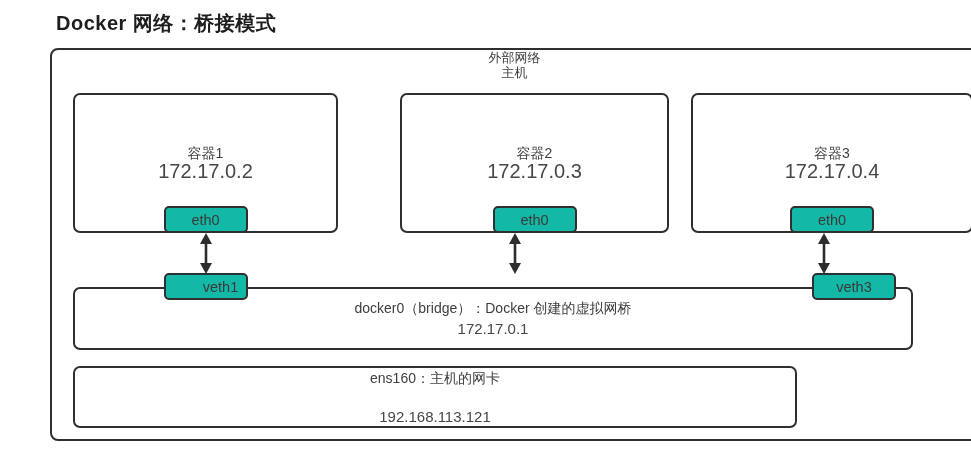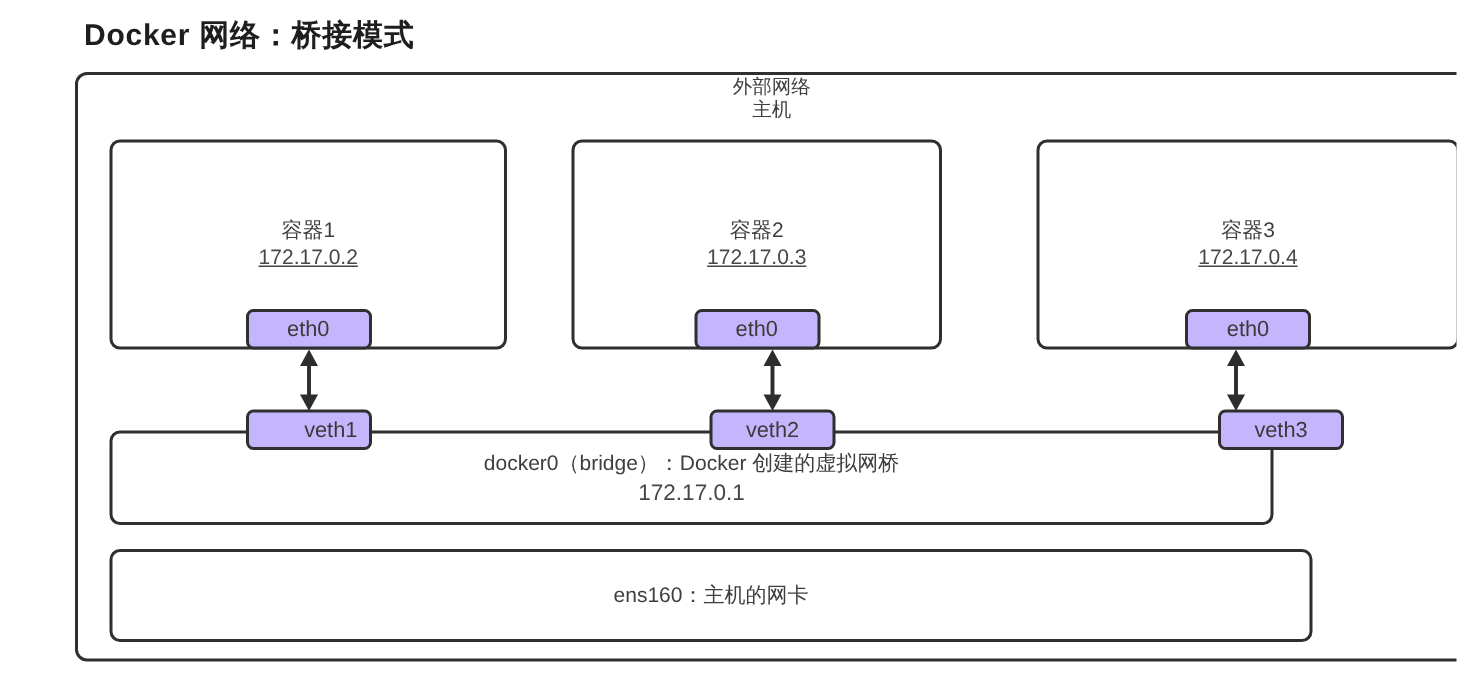--- a/index.html
+++ b/index.html
@@ -21,51 +21,51 @@
     position:absolute; left:22px; top:50px; width:929px;
     text-align:center; font-size:13px; line-height:15px; color:#3e3e3e;
   }
   .container-box {
     position:absolute; top:93px; height:140px;
     border:2px solid #2f2f2f; border-radius:7px; background:#ffffff;
     box-sizing:border-box;
     padding-left:16px;
   }
   .c1 { left:45px;  width:265px; }
-  .c2 { left:353px; width:247px; }
+  .c2 { left:372px; width:269px; }
   .c3 { left:663px; width:282px; }
   .box-text {
     position:absolute; top:50px; left:0; width:100%;
     text-align:center;
   }
   .box-name { font-size:14px; line-height:17px; color:#3e3e3e; }
-  .box-ip   { font-size:14px; line-height:18px; color:#474747;text-decoration:underline; }
+  .box-ip   { font-size:20px; line-height:18px; color:#474747; }
   .tag {
-    position:absolute; width:84px; height:27px; background:#c4b5fd;
+    position:absolute; width:84px; height:27px; background:#14b8a6;
     border:2px solid #2f2f2f; border-radius:5px; box-sizing:border-box;
     display:flex; align-items:center; justify-content:center;
     font-size:14.5px; color:#3a3a3a;
   }
   .eth-tag { left:50%; bottom:-2px; transform:translateX(-50%); }
   .veth-tag { top:273px; z-index:3; }
   .v1 { left:136px;padding-left:29px; } .v2 { left:445px; } .v3 { left:784px; }
   .arrow {
     position:absolute; top:233px; width:20px; height:41px;
   }
   .a1 { left:168px; } .a2 { left:477px; } .a3 { left:786px; }
   .bridge-box {
-    position:absolute; left:45px; top:287px; width:776px; height:63px;
+    position:absolute; left:45px; top:287px; width:840px; height:63px;
     border:2px solid #2f2f2f; border-radius:7px; box-sizing:border-box;
     display:flex; flex-direction:column; align-items:center; justify-content:center;
     gap:2px; z-index:1;
   }
   .bridge-line1 { font-size:14px; color:#3e3e3e; }
   .bridge-ip    { font-size:15px; color:#474747; }
   .nic-box {
-    position:absolute; left:45px; top:366px; width:802px; height:62px;
+    position:absolute; left:45px; top:366px; width:724px; height:62px;
     border:2px solid #2f2f2f; border-radius:7px; box-sizing:border-box;
     display:flex; flex-direction:column; align-items:center; justify-content:center;
     gap:20px;
   }
   .nic-line1 { font-size:14px; color:#3e3e3e; }
   .nic-ip    { font-size:15px; color:#474747; }
 </style>
 </head>
 <body>
 
@@ -119,20 +119,20 @@
     <polygon points="10,0 4,11 16,11" fill="#2d2d2d"></polygon>
     <polygon points="10,41 4,30 16,30" fill="#2d2d2d"></polygon>
   </svg>
 
   <div class="bridge-box">
     <div class="bridge-line1">docker0（bridge）：Docker 创建的虚拟网桥</div>
     <div class="bridge-ip">172.17.0.1</div>
   </div>
 
   <div class="tag veth-tag v1">veth1</div>
-  <div class="tag veth-tag v2">veth2</div>
   <div class="tag veth-tag v3">veth3</div>
 
   <div class="nic-box">
     <div class="nic-line1">ens160：主机的网卡</div>
+    <div class="nic-ip">192.168.113.121</div>
   </div>
 
 </div>
 
 </body></html>

